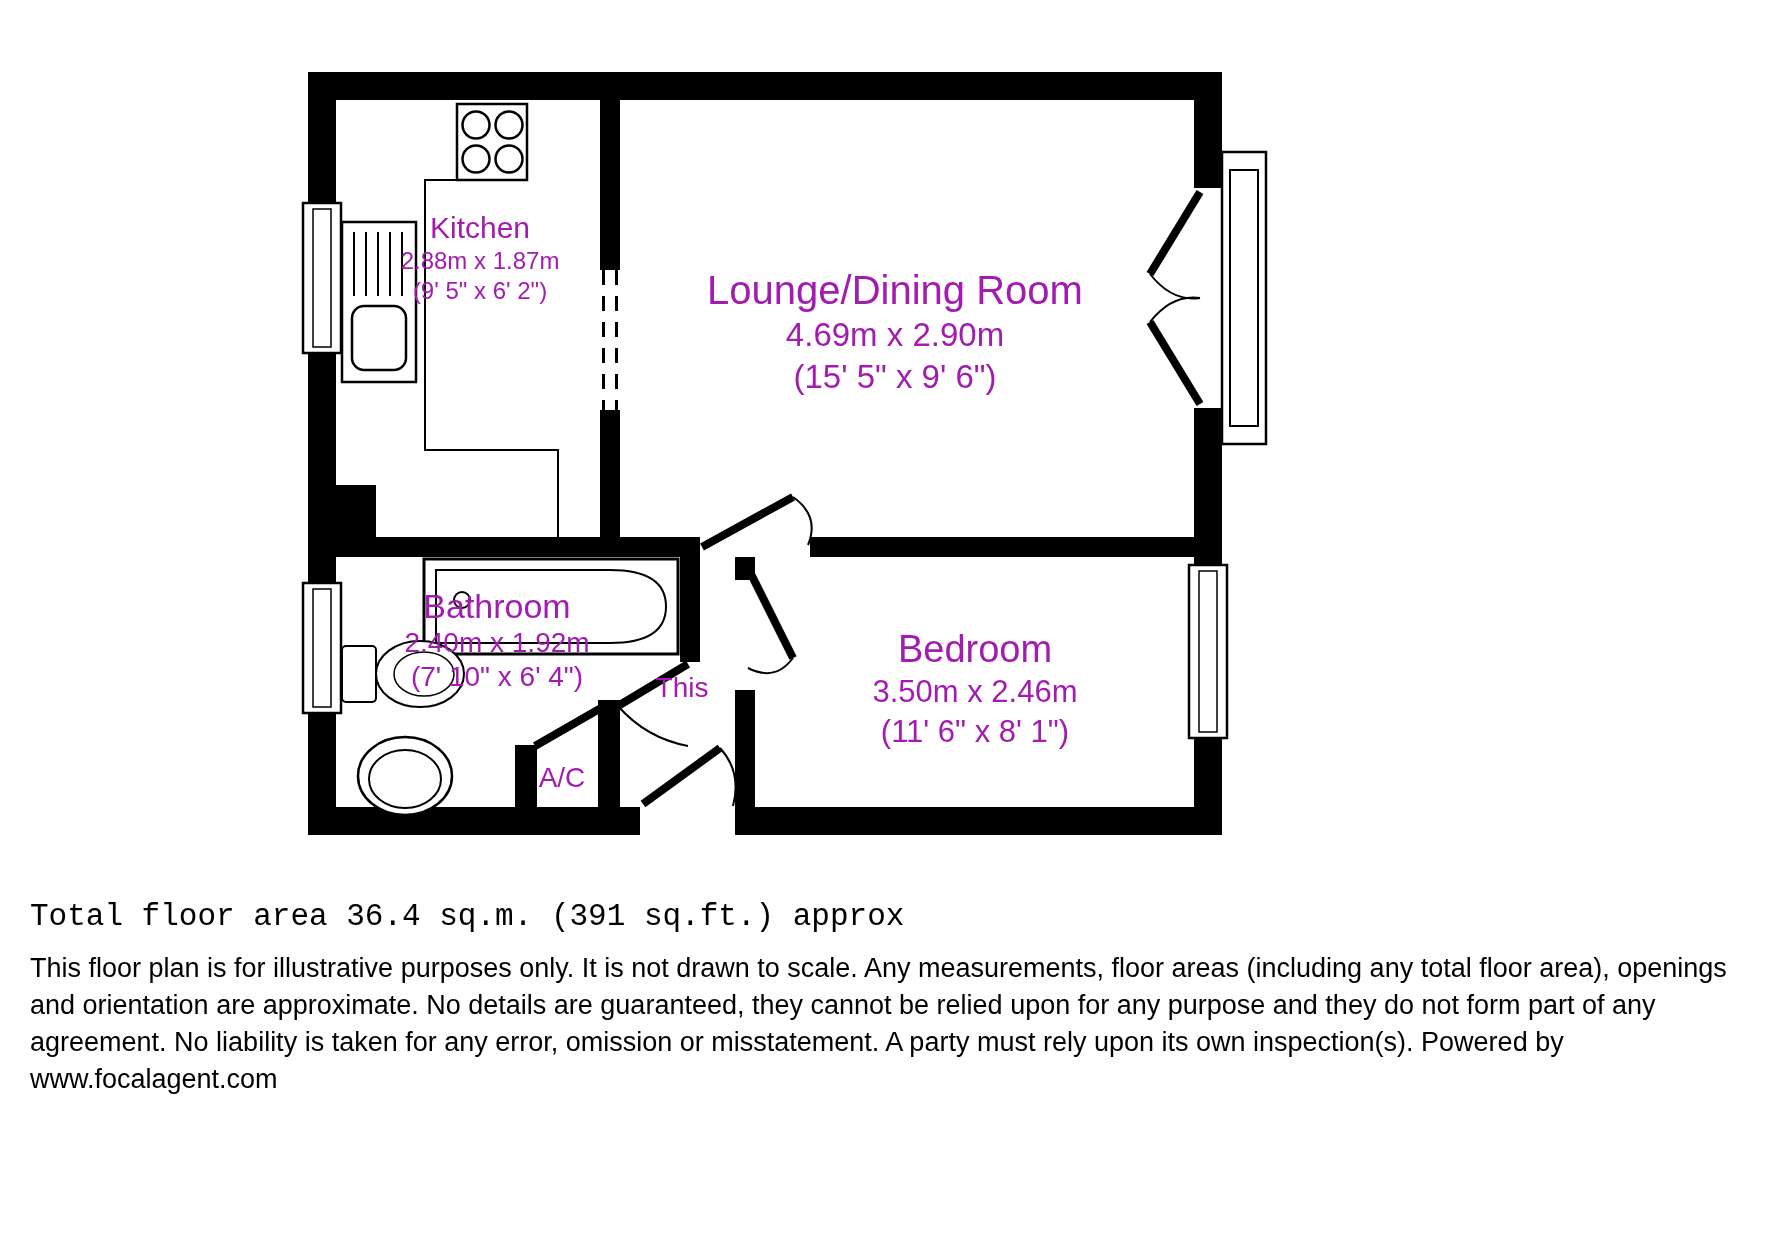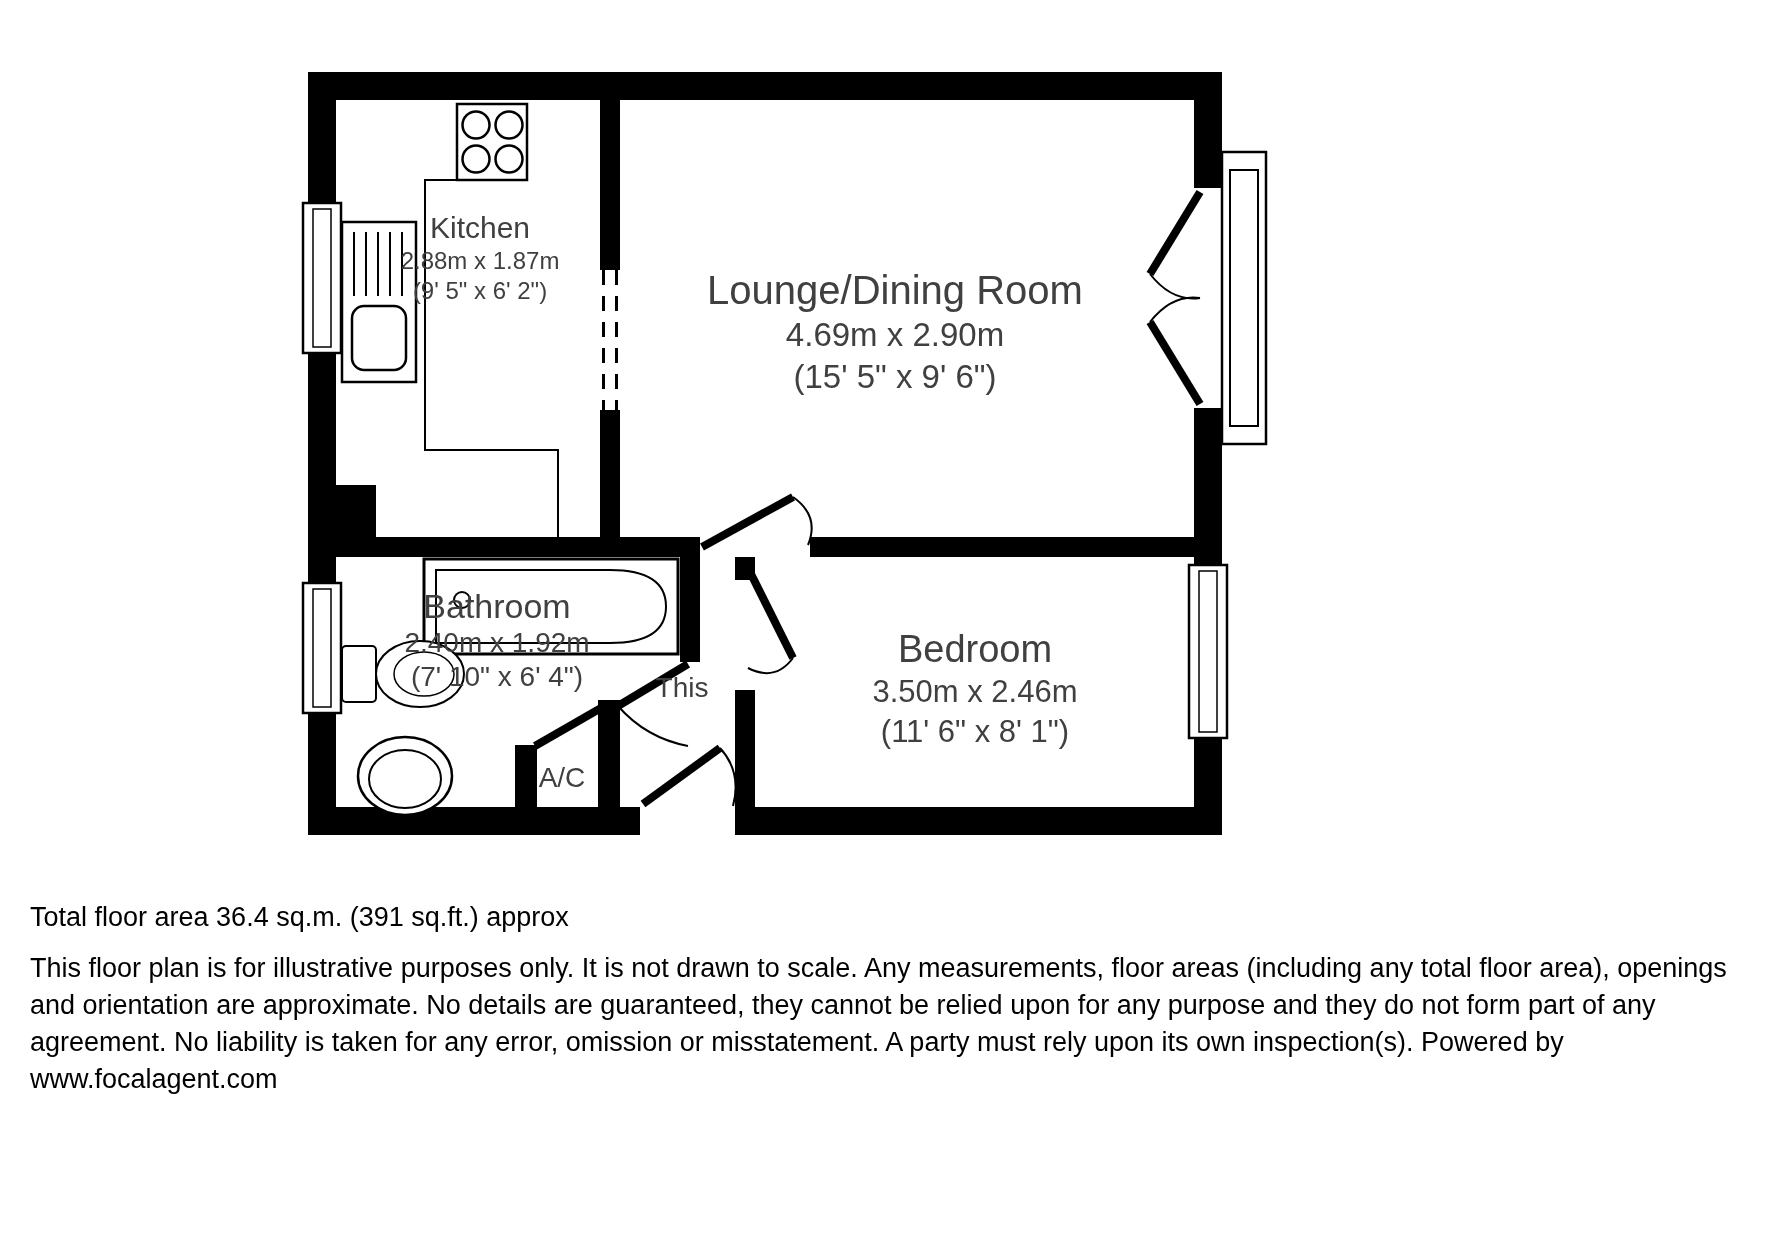--- a/index.html
+++ b/index.html
@@ -10,35 +10,35 @@
     font-family:"Liberation Sans", sans-serif;
     color:#000;
     overflow:hidden;
   }
   #plan-svg{position:absolute;left:0;top:0;}
   .label{
     position:absolute;
     transform:translateX(-50%);
     text-align:center;
     white-space:nowrap;
-    color:#404040;
+    color:#a21caf;
   }
   .room-name{font-weight:400;}
   .kitchen .room-name{font-size:30px;line-height:36px;}
   .kitchen .room-dim{font-size:24px;line-height:30px;}
   .lounge .room-name{font-size:40px;line-height:48px;}
   .lounge .room-dim{font-size:33px;line-height:42px;}
   .bathroom .room-name{font-size:34px;line-height:40px;}
   .bathroom .room-dim{font-size:28px;line-height:34px;text-align:center;}
   .bedroom .room-name{font-size:38px;line-height:46px;}
   .bedroom .room-dim{font-size:31px;line-height:40px;}
   .small-room{font-size:28px;line-height:32px;}
   .footer-total{
     position:absolute;left:30px;top:900px;
-    font-size:27px;line-height:34px;
+    font-size:31px;line-height:34px;font-family:Liberation Mono, monospace;
   }
   .footer-disclaimer{
     position:absolute;left:30px;top:950px;
     width:1716px;
     font-size:27px;line-height:37px;
     white-space:normal;
   }
 </style>
 </head>
 <body>

